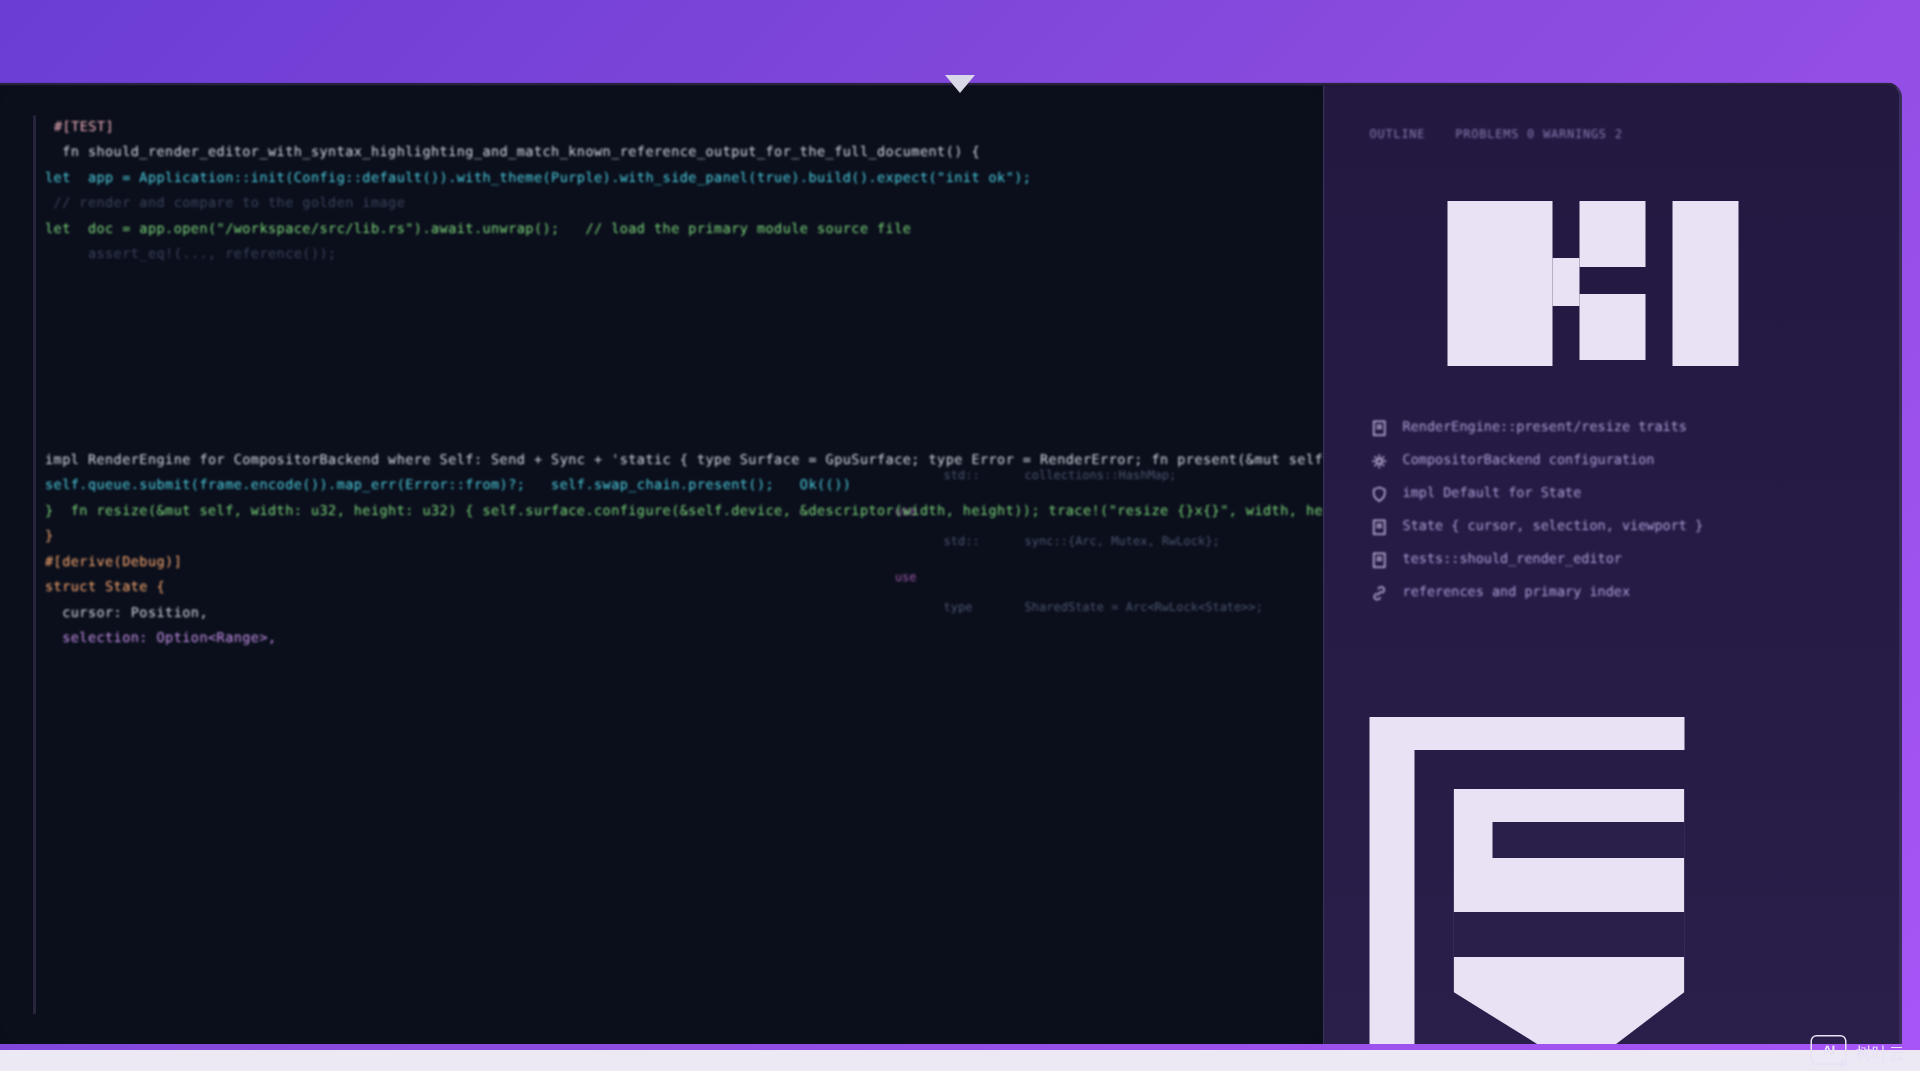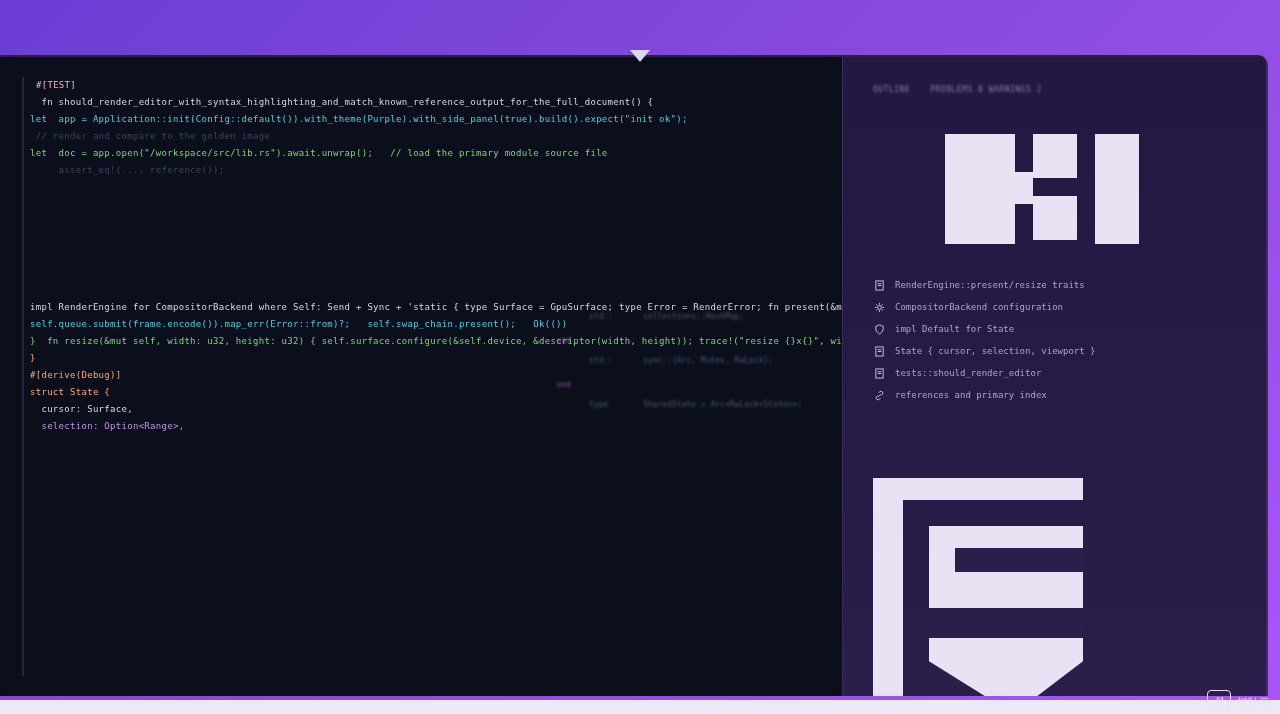--- a/index.html
+++ b/index.html
@@ -81,21 +81,21 @@
     font-size: 8px;
     color: #3a4560;
     filter: blur(.8px);
   }
   .float-block div { display: flex; gap: 18px; line-height: 20px; }
   .fb-tag { color: #9a5aa5; width: 30px; text-align: right; margin-top: 24px; }
   .fb-k   { color: #4a556e; width: 36px; }
   .fb-v   { color: #4a556e; }
 
   .sidebar {
-    width: 424px;
+    width: 384px;
     background: #1a1430;
     background: linear-gradient(180deg, #221840 0%, #2a1e4a 100%);
     border-left: 1px solid #3a2f5a;
     padding: 28px 20px 0 30px;
     position: relative;
     overflow: hidden;
   }
   .sb-header {
     font-size: 8px;
     color: #8a7ab0;
@@ -263,21 +263,21 @@
     </div>
 
     <div class="block-gap"></div>
 
     <div class="code-line"><span class="white">impl RenderEngine for CompositorBackend where Self: Send + Sync + 'static { type Surface = GpuSurface; type Error = RenderError; fn present(&amp;mut self, frame: Frame) -&gt; Result&lt;()&gt; {</span></div>
     <div class="code-line"><span class="cyan">self.queue.submit(frame.encode()).map_err(Error::from)?;   self.swap_chain.present();   Ok(())</span></div>
     <div class="code-line"><span class="green">}  fn resize(&amp;mut self, width: u32, height: u32) { self.surface.configure(&amp;self.device, &amp;descriptor(width, height)); trace!("resize {}x{}", width, height); }</span></div>
     <div class="code-line"><span class="orange">}</span></div>
     <div class="code-line"><span class="orange">#[derive(Debug)]</span></div>
     <div class="code-line"><span class="orange">struct State {</span></div>
-    <div class="code-line"><span class="white">  cursor: Surface,</span></div>
+    <div class="code-line"><span class="white">  cursor: Position,</span></div>
     <div class="code-line"><span class="purple">  selection: Option&lt;Range&gt;,</span></div>
   </div>
 
   <div class="sidebar">
     <div class="sb-header">
       <span>OUTLINE</span>
       <span>PROBLEMS  0  WARNINGS  2</span>
     </div>
 
     <div class="logo-top">

